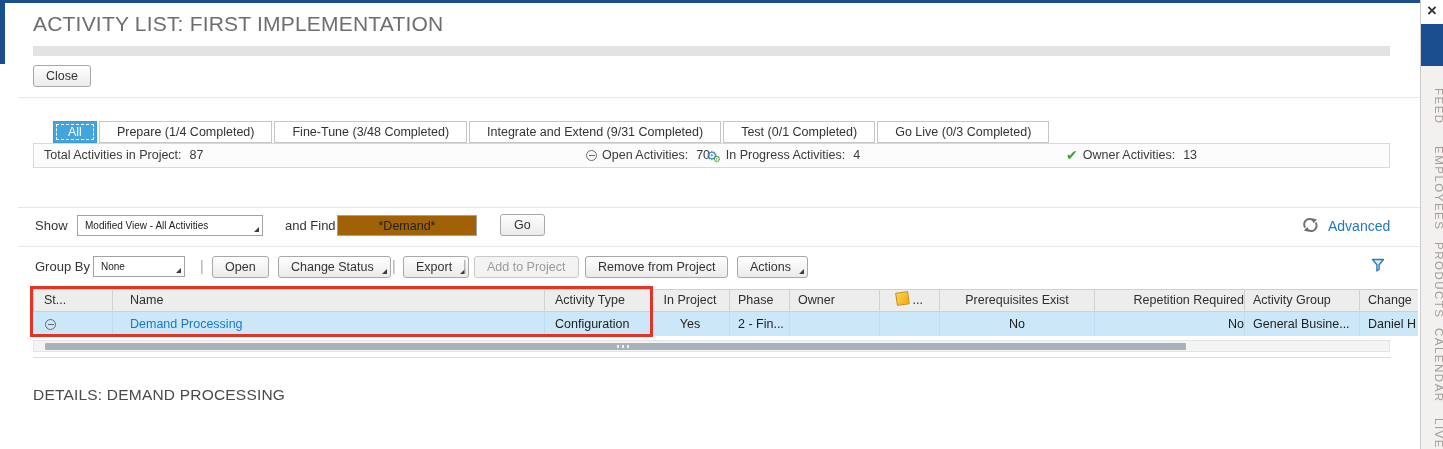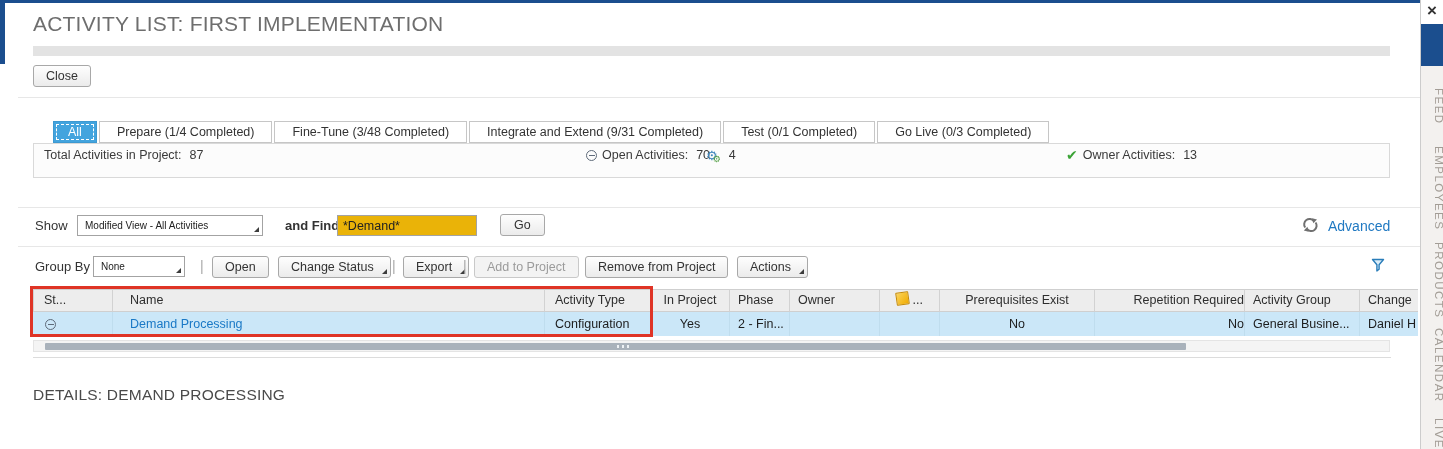--- a/index.html
+++ b/index.html
@@ -33,39 +33,39 @@
   .tabs{left:33px;top:121px;height:26px;display:flex;margin-left:20px;}
   .tab{
     box-sizing:border-box;height:22px;line-height:20px;padding:0 17px;margin-right:2px;
     border:1px solid #c6c6c6;background:#fff;color:#333;font-size:12.5px;white-space:nowrap;
   }
   .tab.selected{
     background:#43a4de;border-color:#3d99d1;color:#fff;
     outline:1px dashed #fff;outline-offset:-4px;padding:0 14px;
   }
   
-  .stats{left:33px;top:143px;width:1357px;height:35px;box-sizing:border-box;
+  .stats{left:33px;top:143px;width:1357px;height:25px;box-sizing:border-box;
     border:1px solid #d9d9d9;background:#fcfcfc;font-size:12.5px;color:#3a3a3a;}
   .stat{position:absolute;top:0;height:23px;line-height:23px;white-space:nowrap;display:flex;align-items:center;}
   .stat .val{margin-left:8px;}
   .stat .lbl{margin-left:5px;}
   .icon-openminus{display:inline-block;width:11px;height:11px;border:1.5px solid #5f6b7a;border-radius:50%;position:relative;box-sizing:border-box;}
   .icon-openminus::after{content:"";position:absolute;left:1.5px;right:1.5px;top:50%;margin-top:-1px;height:1.5px;background:#5f6b7a;}
   .gear-blue{color:#3f86bd;font-size:13px;line-height:13px;}
   .gear-green{color:#55a046;font-size:9px;line-height:9px;margin-left:-5px;margin-top:7px;}
   .check-green{color:#3ba336;font-size:14px;font-weight:bold;}
   
   .small-label{font-size:13px;color:#333;white-space:nowrap;}
   .dd{
     position:absolute;box-sizing:border-box;height:21px;line-height:19px;background:#fff;
     border:1px solid #a3a3a3;font-size:10px;color:#222;padding:0 14px 0 7px;white-space:nowrap;overflow:hidden;
   }
   .txt-input{
     position:absolute;box-sizing:border-box;height:21px;border:1px solid #a3a3a3;
-    font-size:12.5px;color:#222;padding:0 5px;font-family:inherit;background:#eab308;
+    font-size:12.5px;color:#222;padding:0 5px;font-family:inherit;background:#a16207;text-align:center;
   }
   .link{color:#2079c2;font-size:14px;text-decoration:none;cursor:pointer;white-space:nowrap;}
   .sep{position:absolute;color:#a9a9a9;font-size:14px;top:258px;}
   
   .tbl{left:33px;top:289px;width:1385px;height:47px;overflow:hidden;}
   .trow{display:flex;width:1440px;}
   .th{
     box-sizing:border-box;height:23px;line-height:21px;background:#ededed;font-size:12.5px;color:#2e2e2e;
     border-top:1px solid #cfcfcf;border-bottom:1px solid #cfcfcf;border-right:1px solid #d2d2d2;
     white-space:nowrap;overflow:hidden;position:relative;
@@ -139,37 +139,38 @@
     <span class="val">87</span>
   </div>
   <div class="stat" style="left:552px;">
     <span class="icon-openminus"></span>
     <span class="lbl">Open Activities:</span>
     <span class="val">70</span>
   </div>
   <div class="stat" style="left:672px;">
     <span class="gear-blue">⚙</span>
       <span class="gear-green">⚙</span>
+    <span class="lbl">In Progress Activities:</span>
     <span class="val">4</span>
   </div>
   <div class="stat" style="left:1032px;">
     <span class="check-green">✔</span>
     <span class="lbl">Owner Activities:</span>
     <span class="val">13</span>
   </div>
 </div>
 
 <div class="abs hr" style="top:207px;"></div>
 
 <span class="abs small-label" style="left:35px;top:218px;">Show</span>
 <div class="dd" style="left:77px;top:215px;width:186px;">
   <span>Modified View - All Activities</span>
   <span class="corner-tri"></span>
 </div>
-<span class="abs small-label" style="left:285px;top:218px;font-weight:bold;">and Find</span>
+<span class="abs small-label" style="left:285px;top:218px;">and Find</span>
 <input class="txt-input" style="left: 337px; top: 215px; width: 140px;" value="*Demand*">
 <div class="btn" style="left:500px;top:214px;min-width:40px;padding:0 13px;">Go</div>
 
 <span class="abs refresh-svg" style="left:1302px;top:217px;">
   <svg width="17" height="16" viewBox="0 0 17 16">
     <path d="M3.2 10.5 A5.3 5.3 0 0 1 11.8 4.2" fill="none" stroke="#707070" stroke-width="2"></path>
     <path d="M10.2 1.2 L15 2.6 L11.3 6.2 Z" fill="#707070"></path>
     <path d="M13.6 5.5 A5.3 5.3 0 0 1 5 11.8" fill="none" stroke="#707070" stroke-width="2"></path>
     <path d="M6.6 14.8 L1.8 13.4 L5.5 9.8 Z" fill="#707070"></path>
   </svg>

